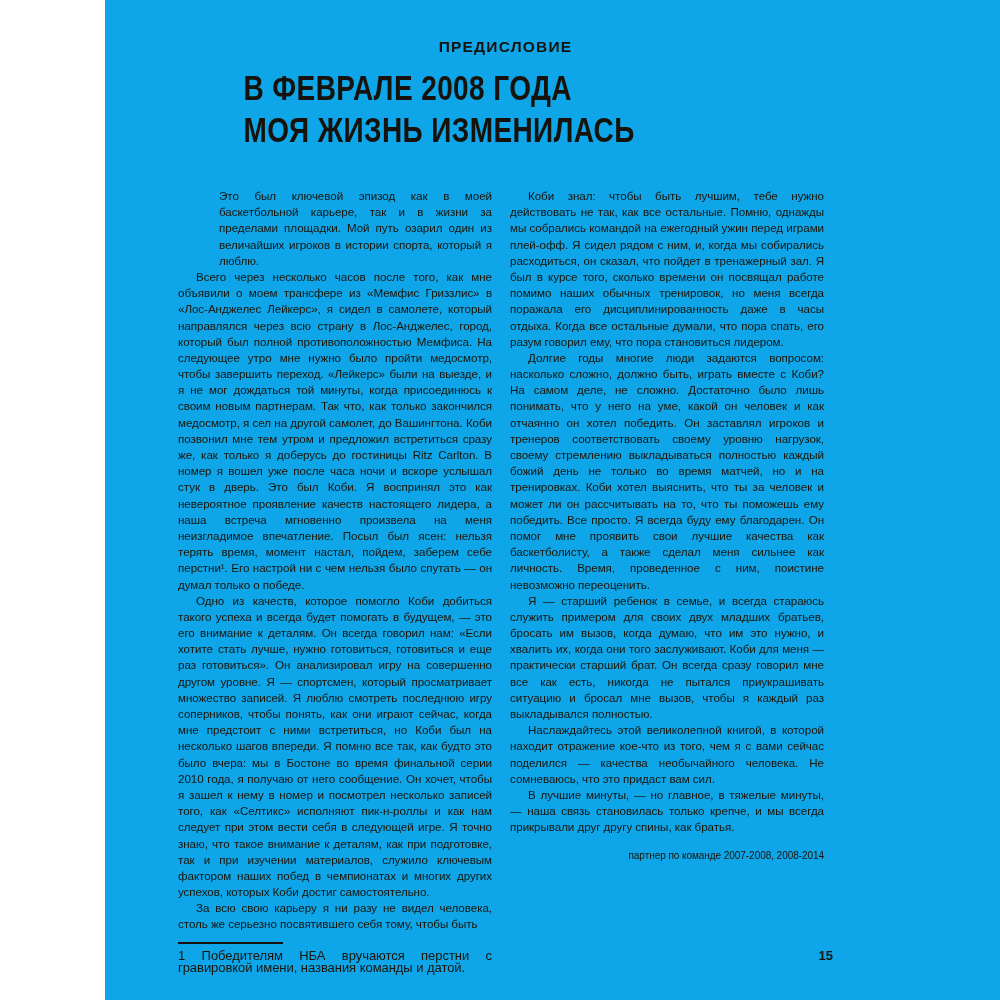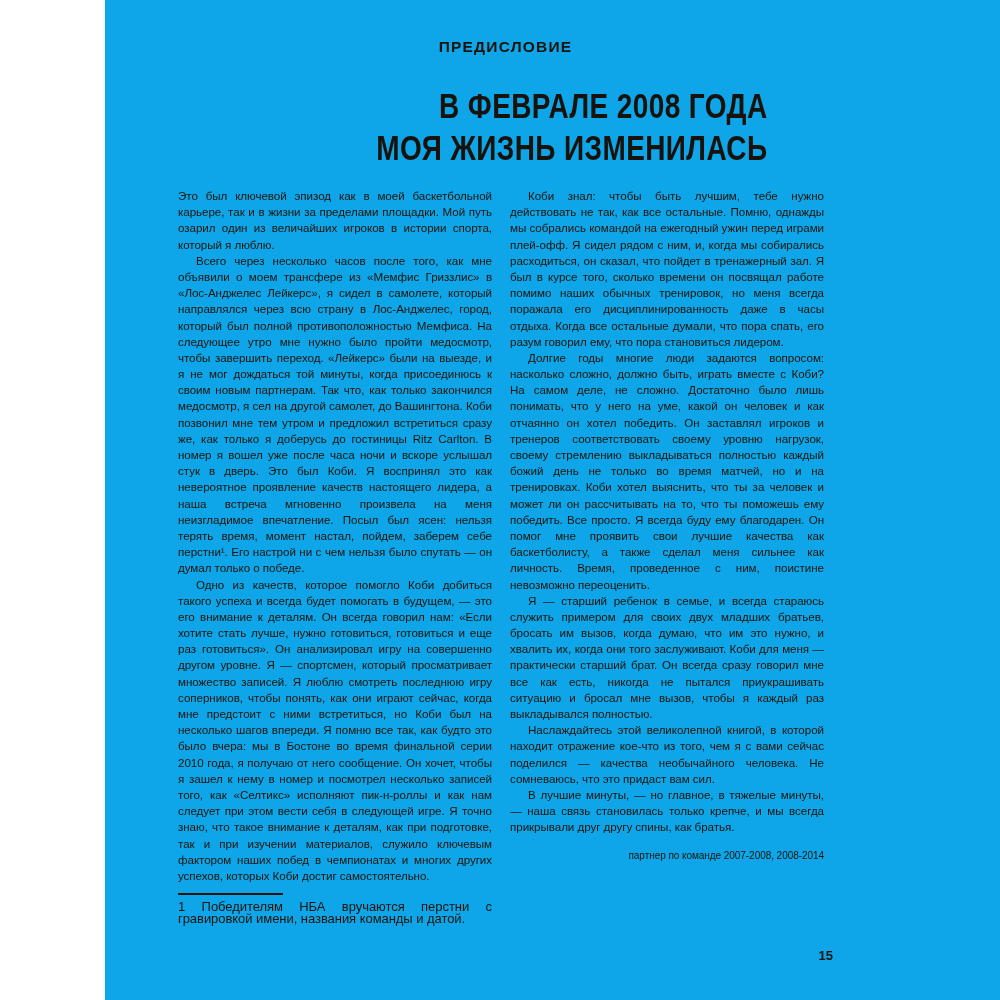--- a/index.html
+++ b/index.html
@@ -24,22 +24,22 @@
   
   .kicker {
     text-align:center;
     font-weight:bold;
     font-size:15.5px;
     letter-spacing:1.2px;
     color:#17130c;
     margin-top:38px;
   }
   .title-block {
-    text-align:right;
-    margin-top:29px;
+    text-align:left;
+    margin-top:11px;
   }
   .title-line {
     font-family:"Liberation Sans Narrow","Liberation Sans", sans-serif;
     font-weight:bold;
     font-size:35px;
     line-height:42px;
     letter-spacing:0.5px;
     color:#17130c;
     transform:scaleX(0.80);
     transform-origin:center center;
@@ -60,21 +60,21 @@
     font-size:11.6px;
     line-height:16.18px;
     color:#1b1509;
     text-align:justify;
     text-indent:18px;
     hyphens:auto;
     -webkit-hyphens:auto;
     font-weight:500;
     letter-spacing:-0.05px;
   }
-  p.body.first { text-indent:0; }
+  p.body.first { text-indent:0;margin-left:41px; }
 
   
   .footnote-wrap { margin-top:9px; }
   .footnote-rule {
     width:105px; height:2px;
     background:#17130c;
     margin-bottom:6px;
   }
   .footnote-text {
     font-size:13px;
@@ -121,20 +121,21 @@
       <div class="title-line">В ФЕВРАЛЕ 2008 ГОДА</div>
       <div class="title-line">МОЯ ЖИЗНЬ ИЗМЕНИЛАСЬ</div>
     </div>
 
     <div id="cols">
 
       <div class="col">
         <p class="body first">Это был ключевой эпизод как в моей баскетбольной карьере, так и в жизни за пределами площадки. Мой путь озарил один из величайших игроков в истории спорта, который я люблю.</p>
         <p class="body">Всего через несколько часов после того, как мне объявили о моем трансфере из «Мемфис Гриззлис» в «Лос-Анджелес Лейкерс», я сидел в самолете, который направлялся через всю страну в Лос-Анджелес, город, который был полной противоположностью Мемфиса. На следующее утро мне нужно было пройти медосмотр, чтобы завершить переход. «Лейкерс» были на выезде, и я не мог дождаться той минуты, когда присоединюсь к своим новым партнерам. Так что, как только закончился медосмотр, я сел на другой самолет, до Вашингтона. Коби позвонил мне тем утром и предложил встретиться сразу же, как только я доберусь до гостиницы Ritz Carlton. В номер я вошел уже после часа ночи и вскоре услышал стук в дверь. Это был Коби. Я воспринял это как невероятное проявление качеств настоящего лидера, а наша встреча мгновенно произвела на меня неизгладимое впечатление. Посыл был ясен: нельзя терять время, момент настал, пойдем, заберем себе перстни¹. Его настрой ни с чем нельзя было спутать — он думал только о победе.</p>
         <p class="body">Одно из качеств, которое помогло Коби добиться такого успеха и всегда будет помогать в будущем, — это его внимание к деталям. Он всегда говорил нам: «Если хотите стать лучше, нужно готовиться, готовиться и еще раз готовиться». Он анализировал игру на совершенно другом уровне. Я — спортсмен, который просматривает множество записей. Я люблю смотреть последнюю игру соперников, чтобы понять, как они играют сейчас, когда мне предстоит с ними встретиться, но Коби был на несколько шагов впереди. Я помню все так, как будто это было вчера: мы в Бостоне во время финальной серии 2010 года, я получаю от него сообщение. Он хочет, чтобы я зашел к нему в номер и посмотрел несколько записей того, как «Селтикс» исполняют пик-н-роллы и как нам следует при этом вести себя в следующей игре. Я точно знаю, что такое внимание к деталям, как при подготовке, так и при изучении материалов, служило ключевым фактором наших побед в чемпионатах и многих других успехов, которых Коби достиг самостоятельно.</p>
+        <p class="body">За всю свою карьеру я ни разу не видел человека, столь же серьезно посвятившего себя тому, чтобы быть</p>
 
         <div class="footnote-wrap">
           <div class="footnote-rule"></div>
           <div class="footnote-text">1 Победителям НБА вручаются перстни с гравировкой имени, названия команды и датой.</div>
         </div>
       </div>
 
       <div class="col">
         <p class="body">Коби знал: чтобы быть лучшим, тебе нужно действовать не так, как все остальные. Помню, однажды мы собрались командой на ежегодный ужин перед играми плей-офф. Я сидел рядом с ним, и, когда мы собирались расходиться, он сказал, что пойдет в тренажерный зал. Я был в курсе того, сколько времени он посвящал работе помимо наших обычных тренировок, но меня всегда поражала его дисциплинированность даже в часы отдыха. Когда все остальные думали, что пора спать, его разум говорил ему, что пора становиться лидером.</p>
         <p class="body">Долгие годы многие люди задаются вопросом: насколько сложно, должно быть, играть вместе с Коби? На самом деле, не сложно. Достаточно было лишь понимать, что у него на уме, какой он человек и как отчаянно он хотел победить. Он заставлял игроков и тренеров соответствовать своему уровню нагрузок, своему стремлению выкладываться полностью каждый божий день не только во время матчей, но и на тренировках. Коби хотел выяснить, что ты за человек и может ли он рассчитывать на то, что ты поможешь ему победить. Все просто. Я всегда буду ему благодарен. Он помог мне проявить свои лучшие качества как баскетболисту, а также сделал меня сильнее как личность. Время, проведенное с ним, поистине невозможно переоценить.</p>

